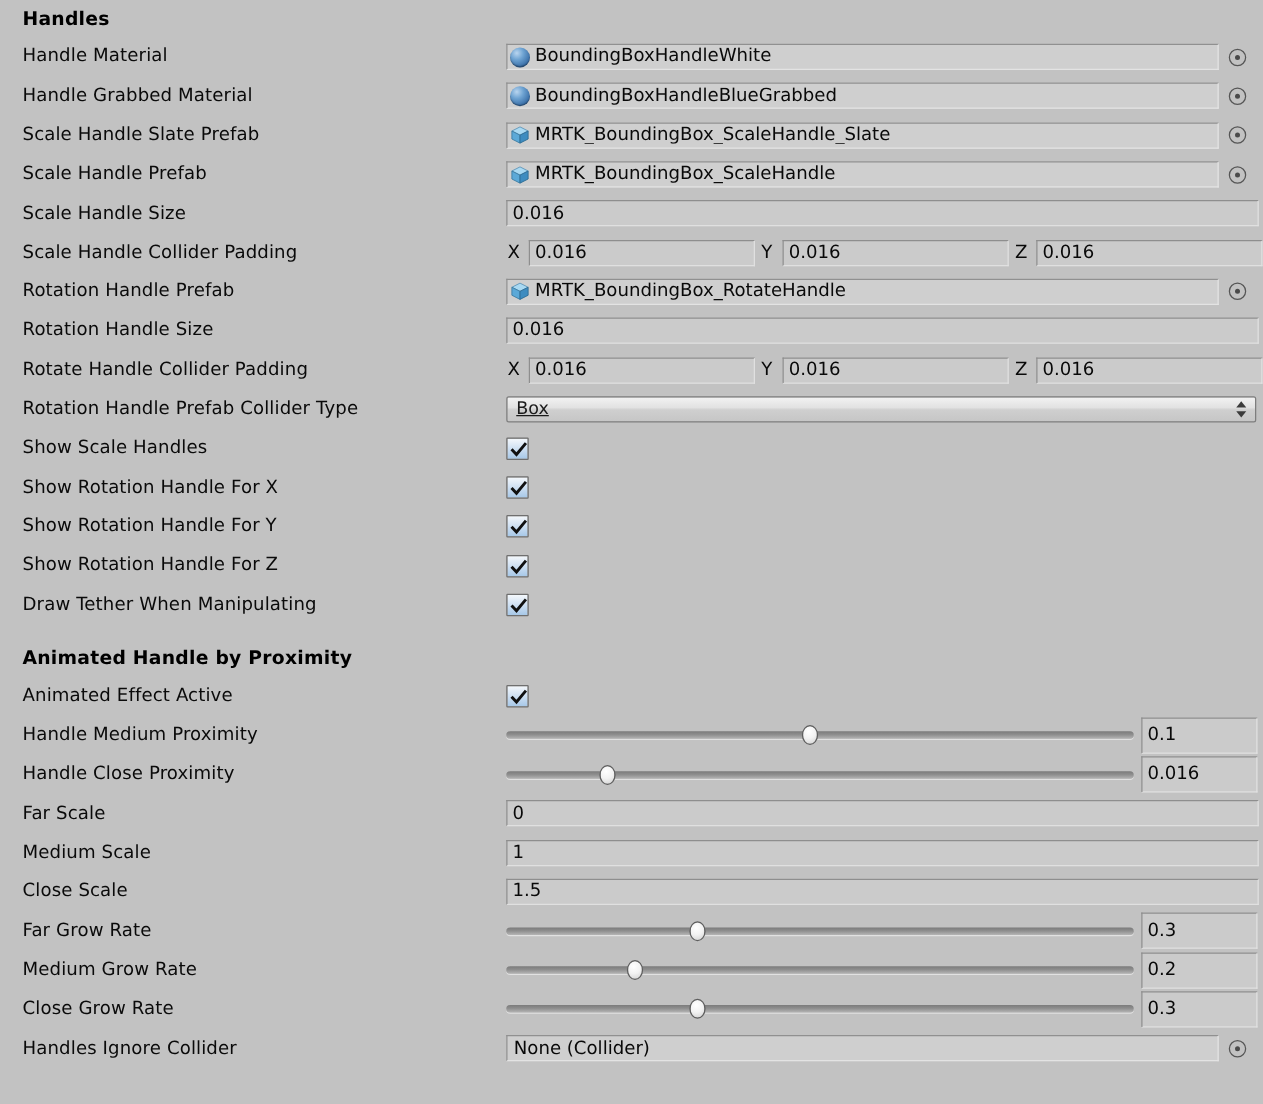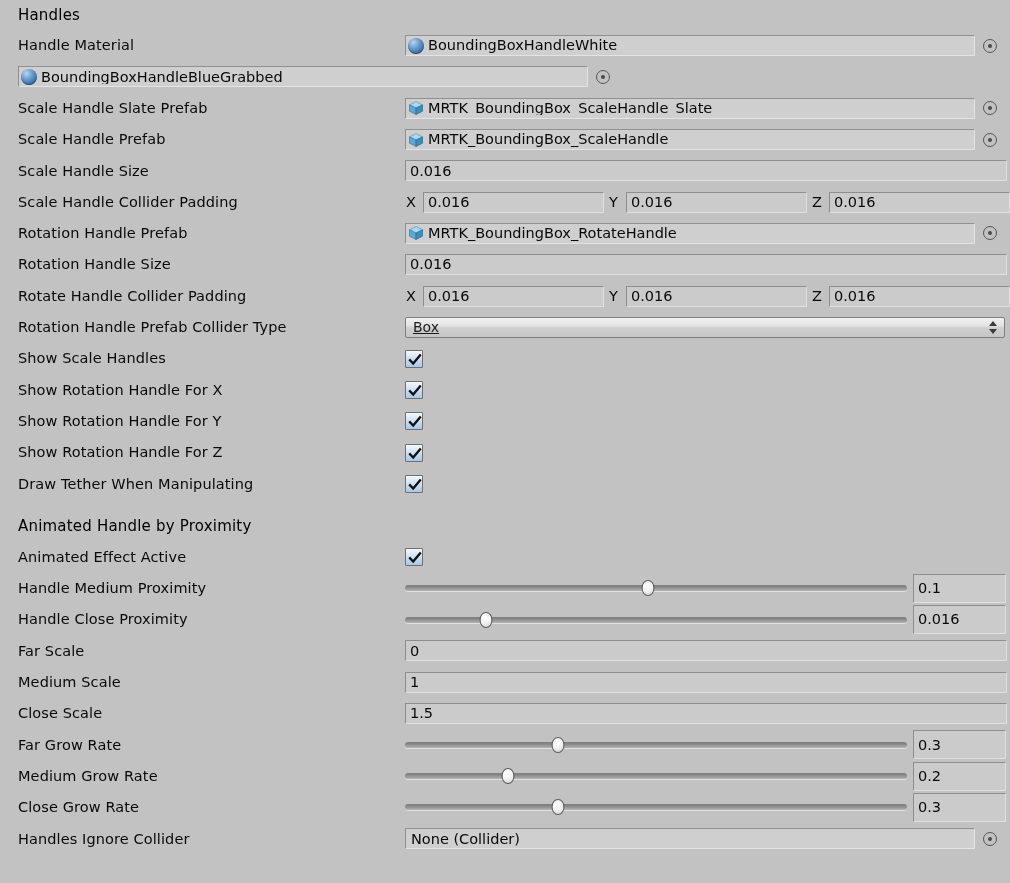--- a/index.html
+++ b/index.html
@@ -49,21 +49,21 @@
     align-items: center;
     height: 100%;
   }
 
   .section-header {
     display: flex;
     align-items: center;
     height: 30px;
     padding-left: 18px;
     box-sizing: border-box;
-    font-weight: normal;
+    font-weight: bold;
     font-size: 15px;
     color: #000;
     letter-spacing: 0.2px;
   }
 
   
   .objfield {
     width: 570px;
     height: 21px;
     box-sizing: border-box;
@@ -267,20 +267,21 @@
     <div class="ctrl">
       <div class="objfield">
         <span class="icon-sphere"></span>
         <span class="objname">BoundingBoxHandleWhite</span>
       </div>
       <span class="picker"></span>
     </div>
   </div>
 
   <div class="row">
+    <div class="label">Handle Grabbed Material</div>
     <div class="ctrl">
       <div class="objfield">
         <span class="icon-sphere"></span>
         <span class="objname">BoundingBoxHandleBlueGrabbed</span>
       </div>
       <span class="picker"></span>
     </div>
   </div>
 
   <div class="row">

